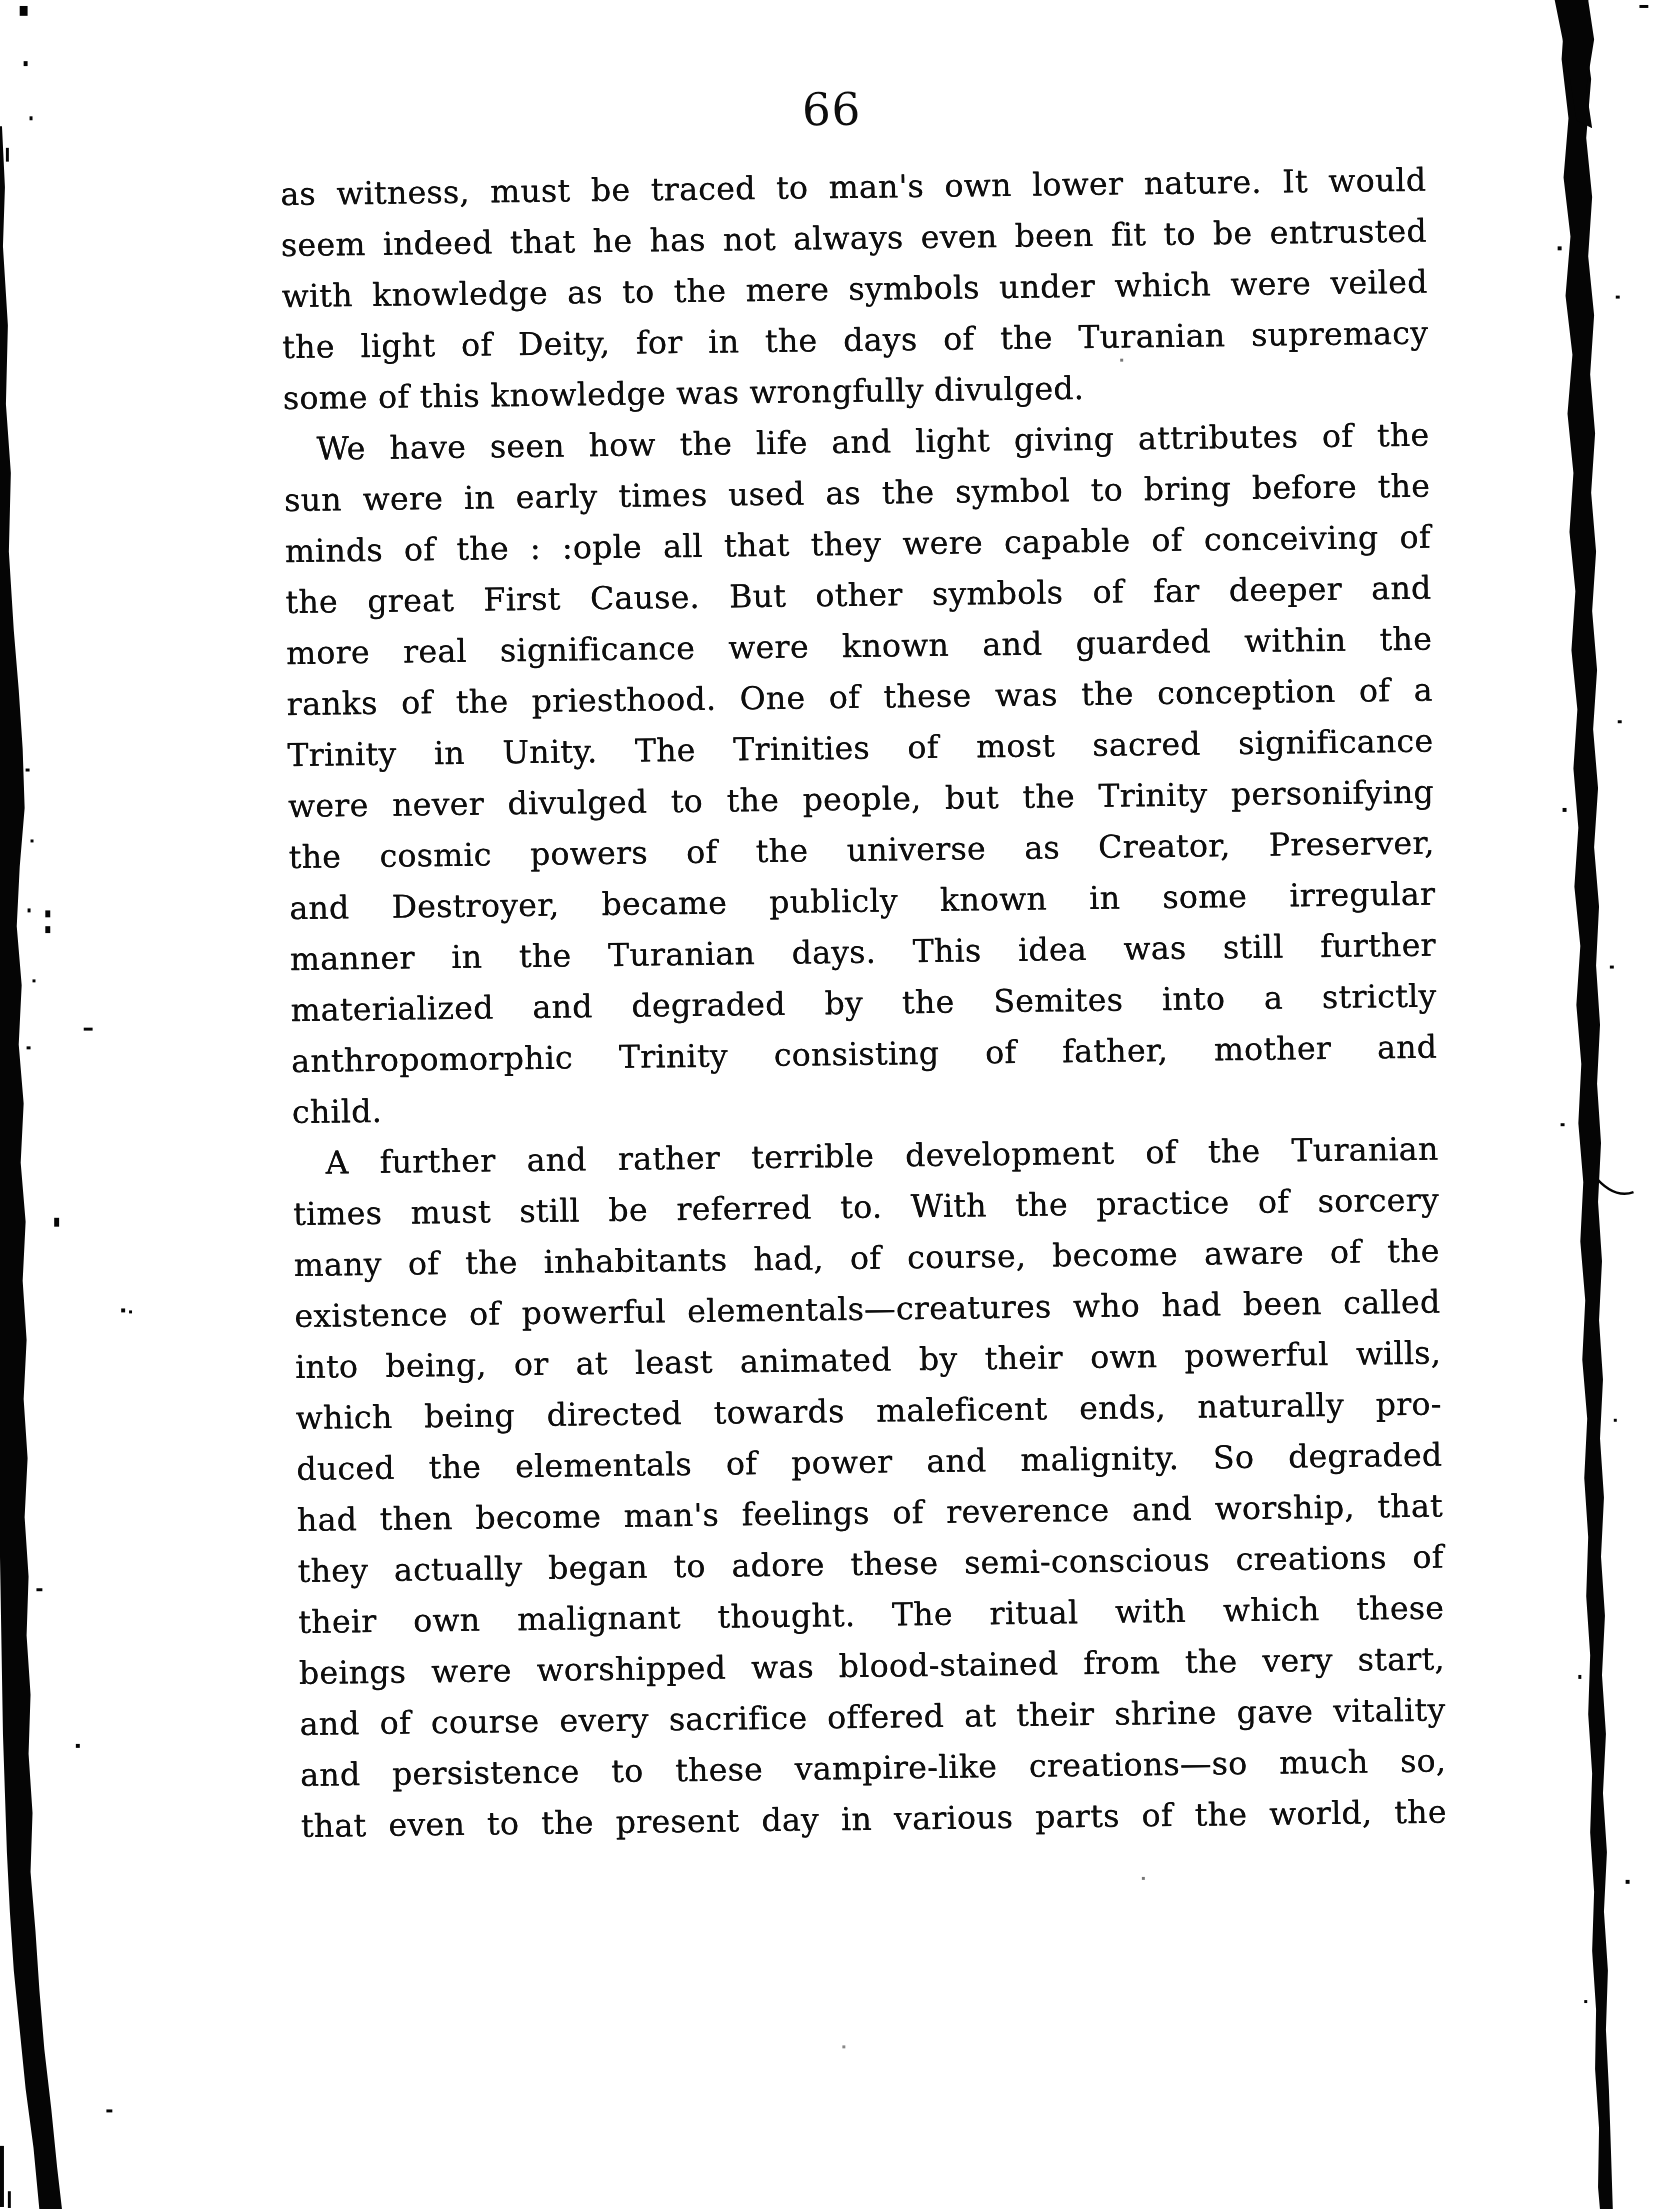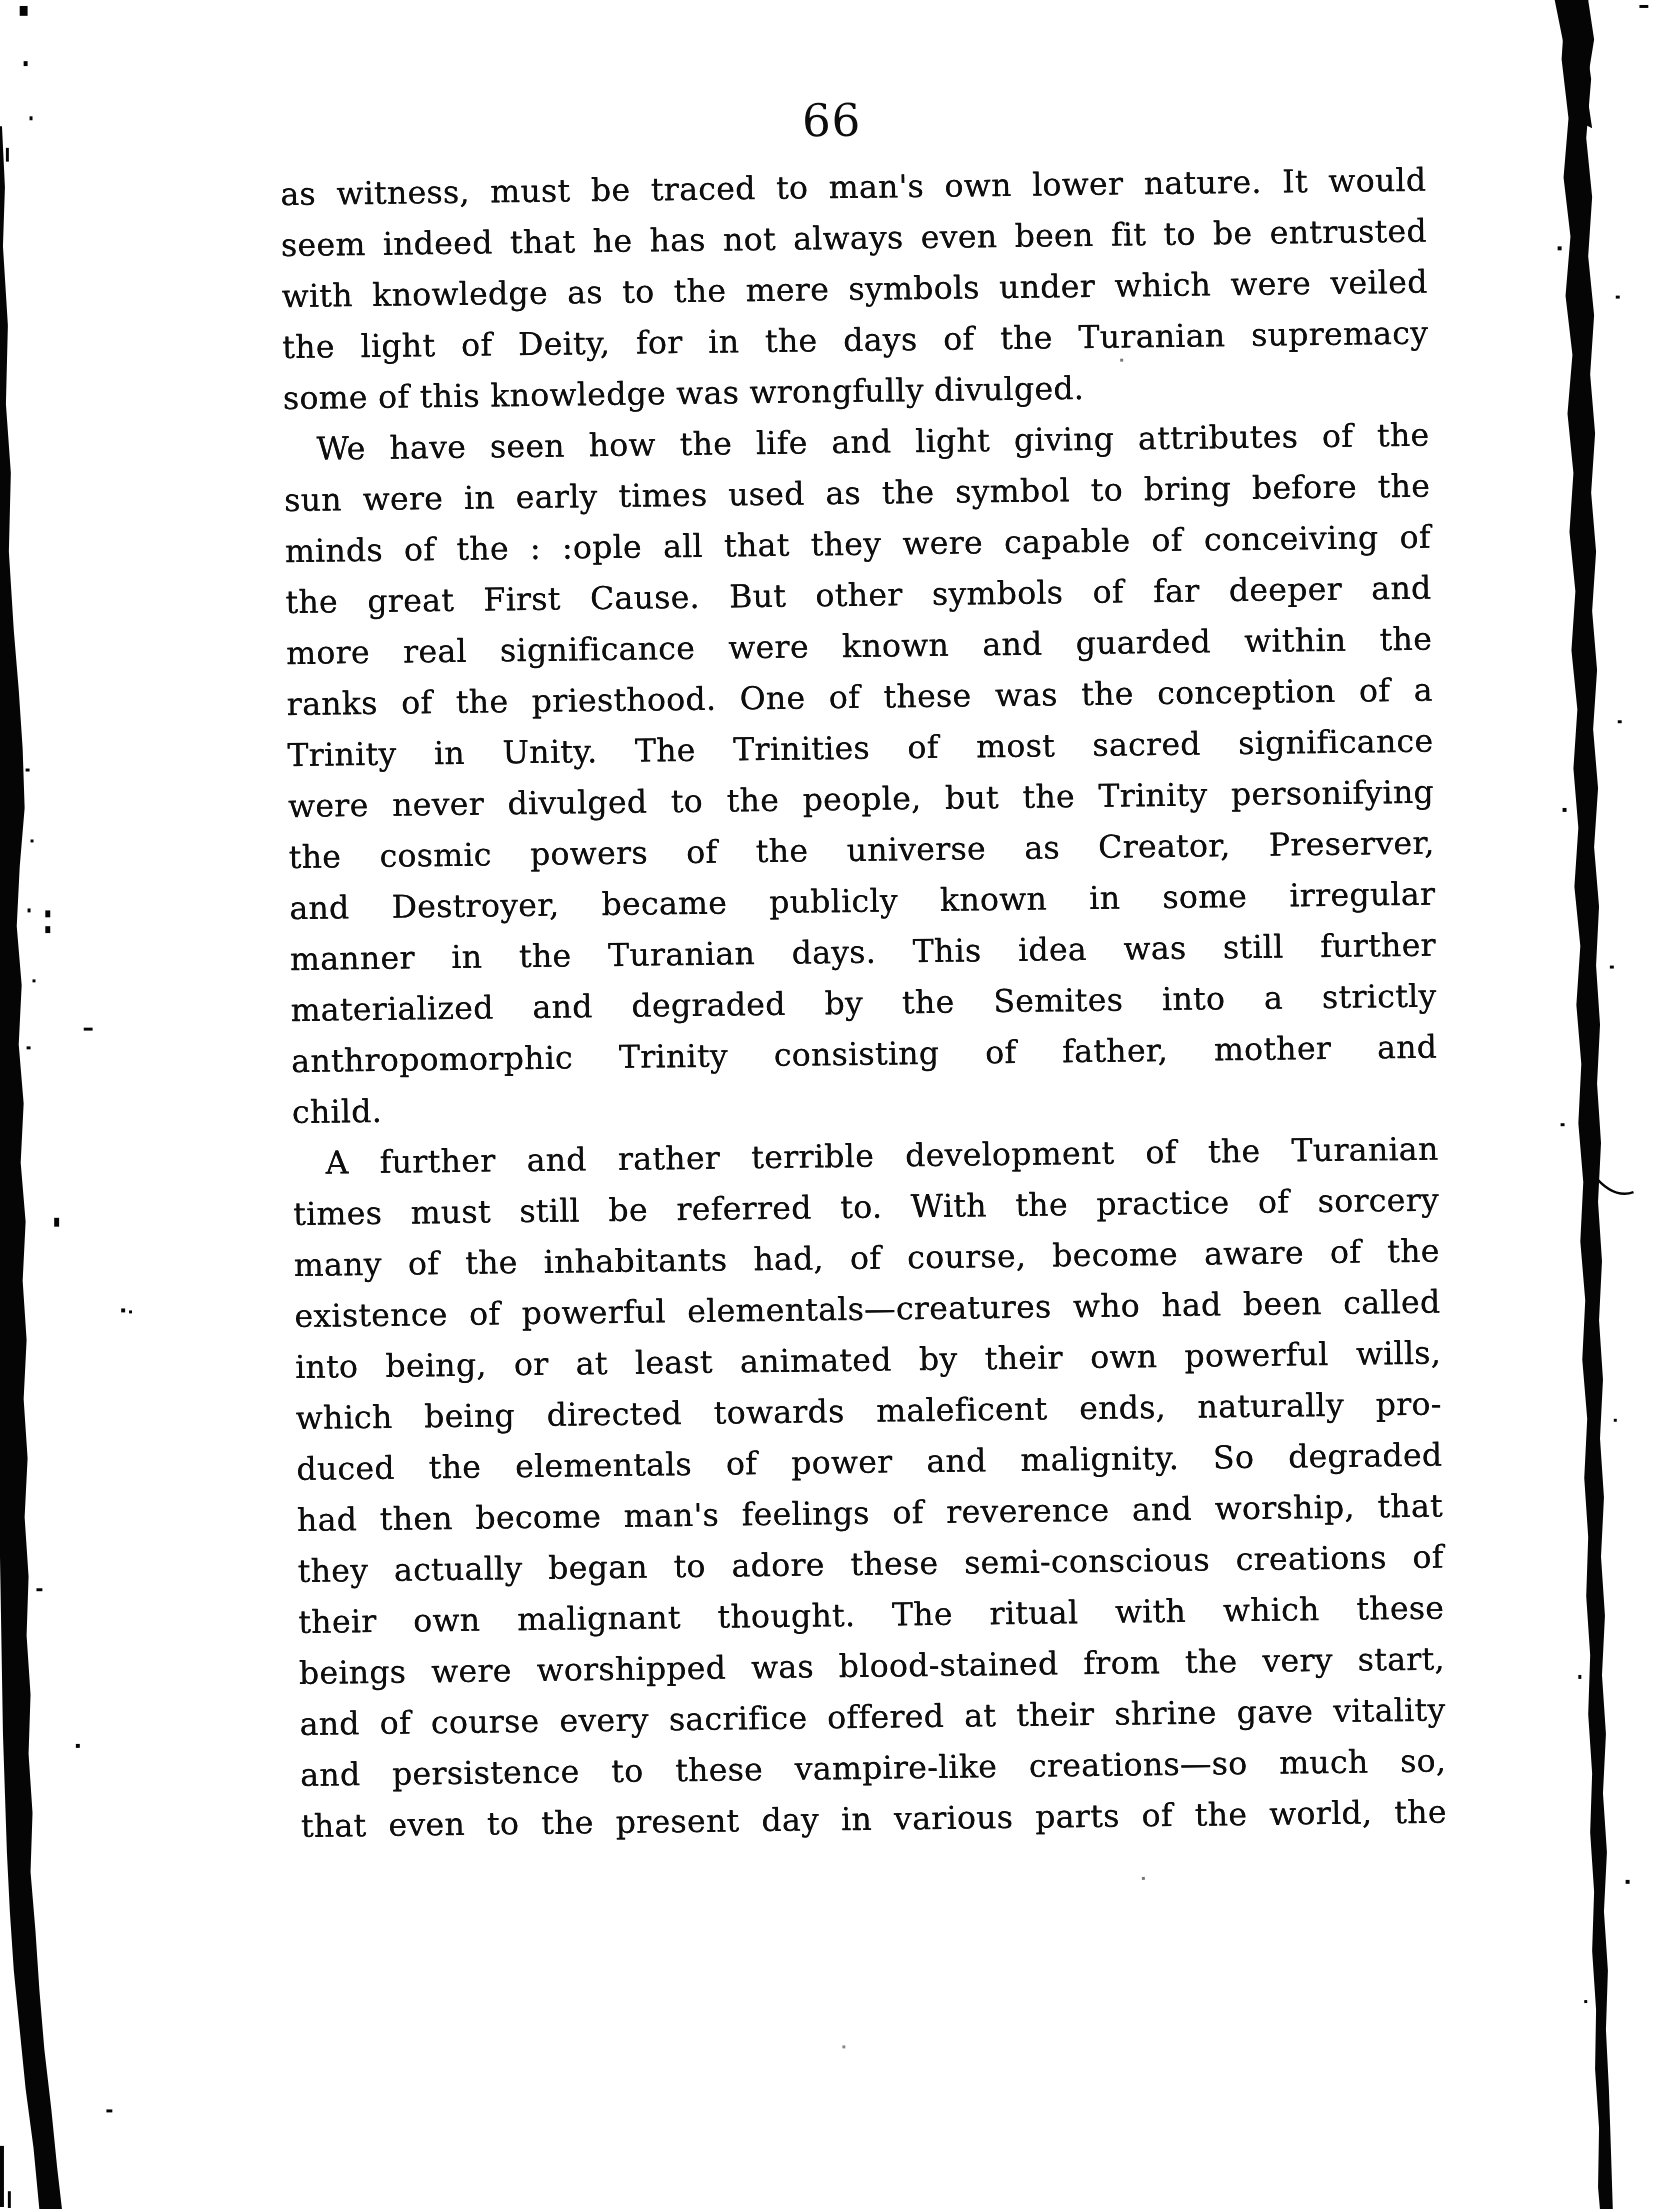--- a/index.html
+++ b/index.html
@@ -13,21 +13,21 @@
   .page {
     position:absolute; inset:0;
     background:#ffffff;
   }
   .edge-svg {
     position:absolute; top:0; left:0;
     pointer-events:none;
   }
   .pagenum {
     position:absolute;
-    left:802px; top:94px;
+    left:802px; top:83px;
     font-size:45px;
     color:#0d0d0d;
     letter-spacing:1px;
     transform:rotate(-0.6deg);
   }
   .page-text {
     position:absolute;
     left:280px; top:169px;
     width:1146px;
     transform:rotate(-0.72deg);

